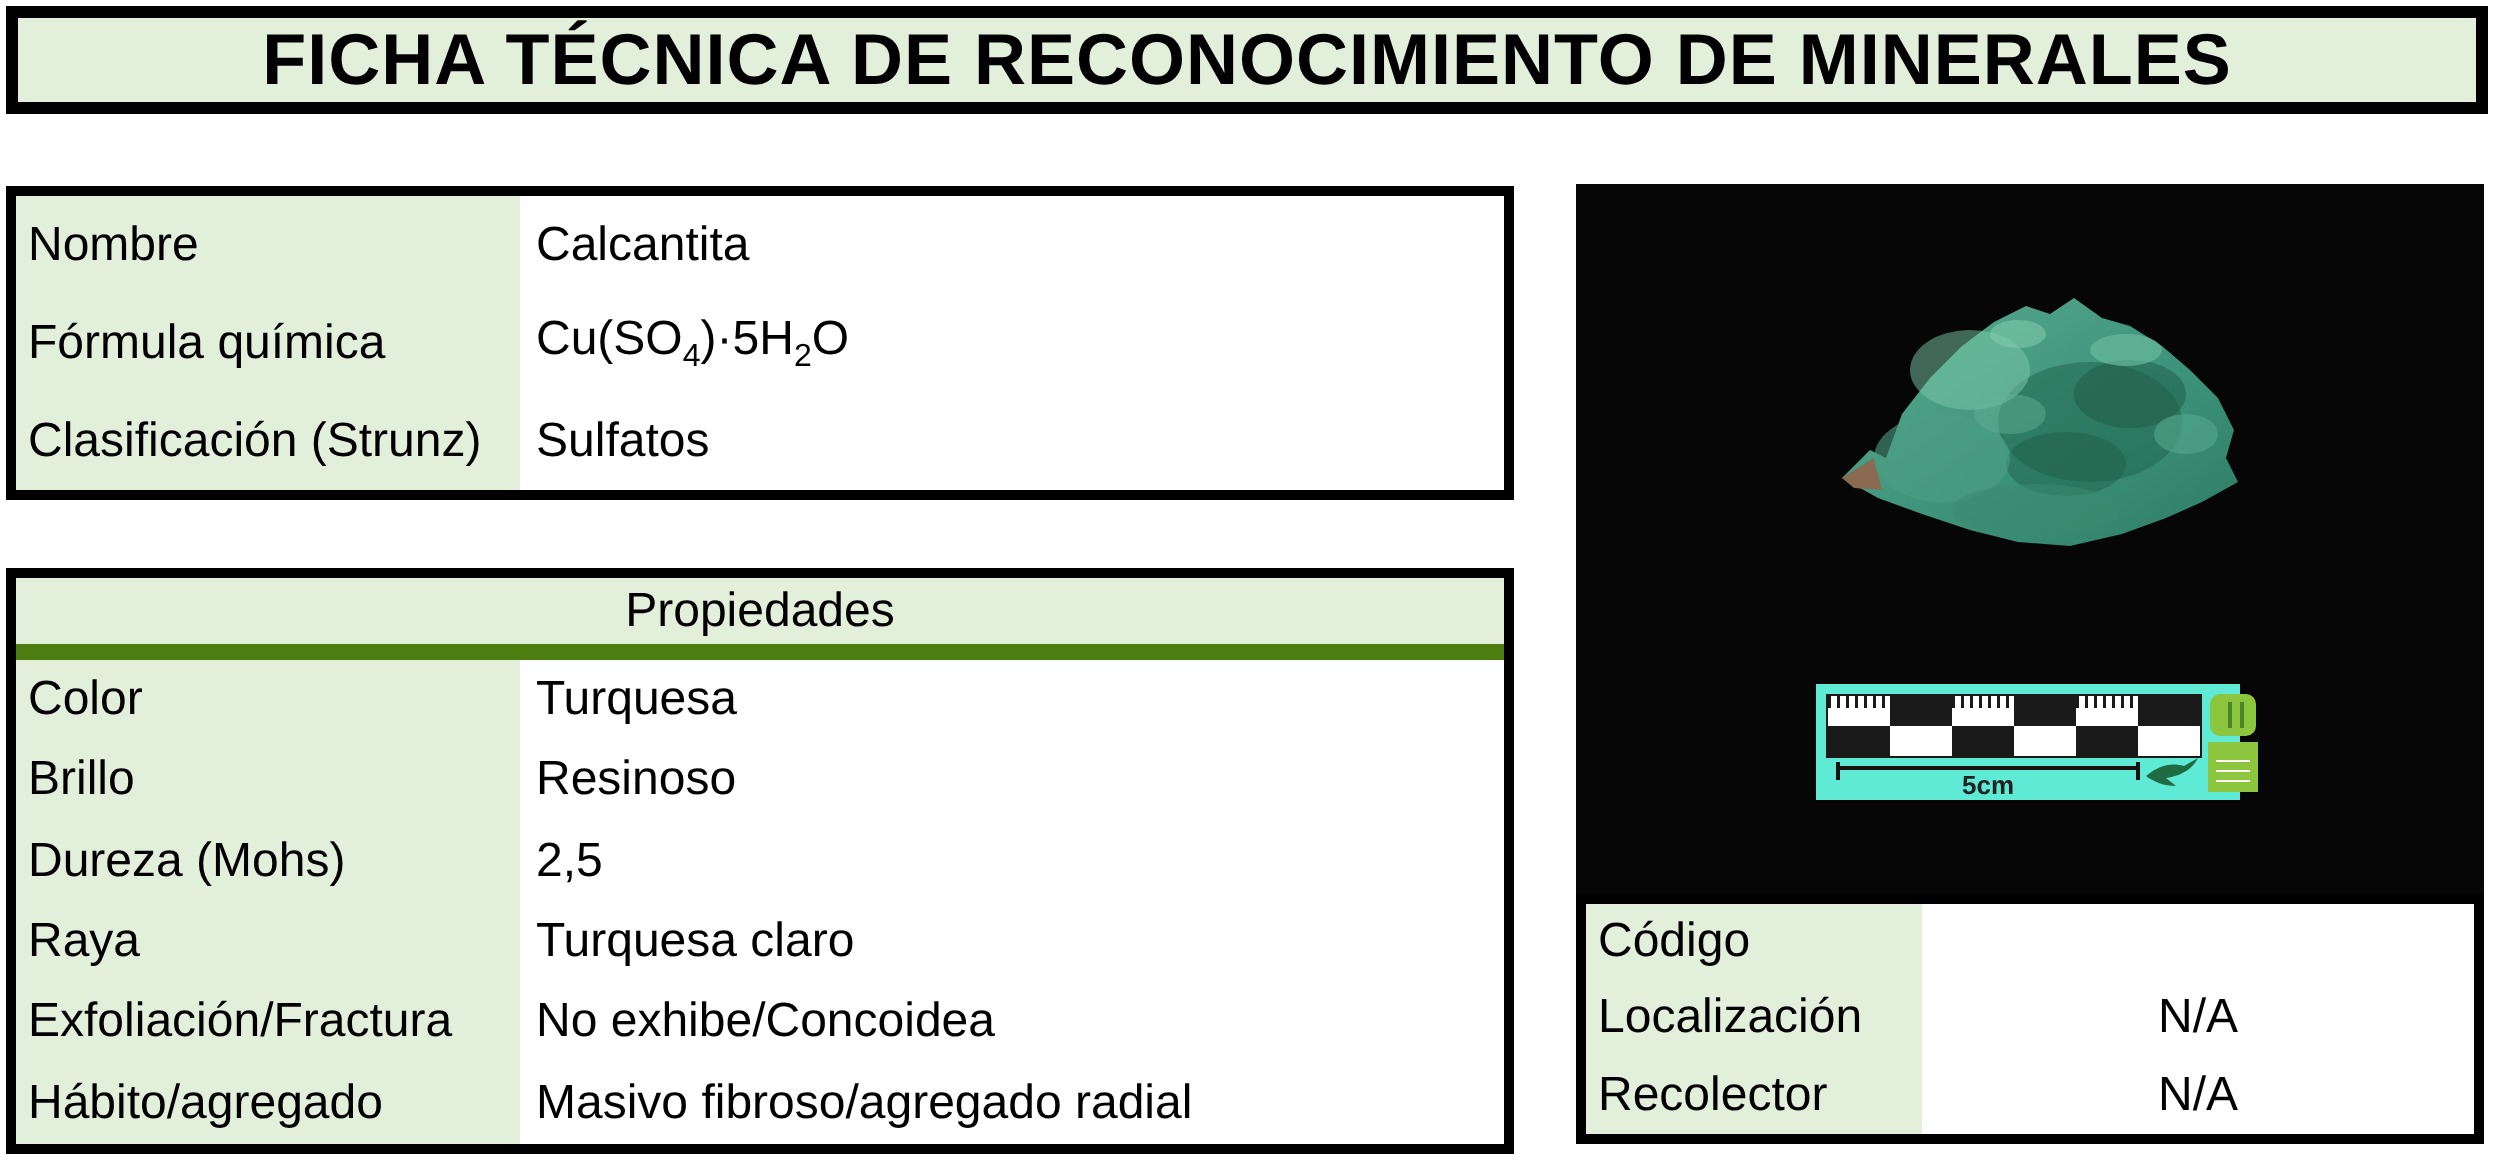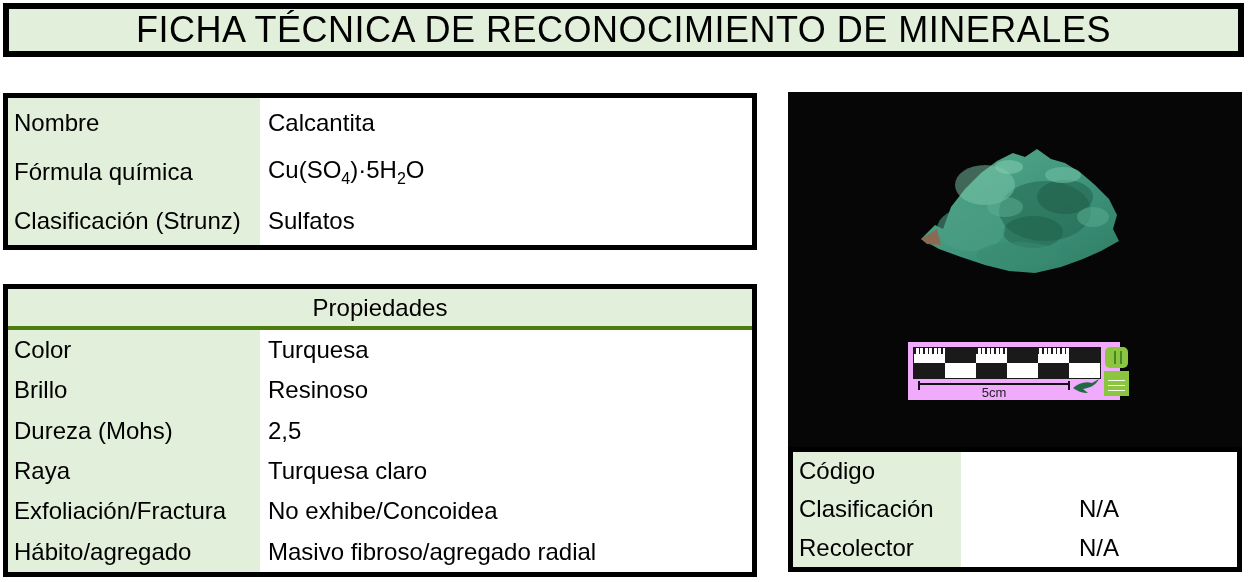--- a/index.html
+++ b/index.html
@@ -6,42 +6,42 @@
   html,body { width:1249px; height:582px; background:#fff;
               font-family:"Liberation Sans", sans-serif; color:#000; overflow:hidden; }
   .abs { position:absolute; }
 
   
   .title-bar{
     left:3px; top:3px; width:1241px; height:54px;
     background:#e2efda; border:6px solid #000;
     display:flex; align-items:center; justify-content:center;
   }
-  .title-bar span{ font-size:36px; font-weight:normal; letter-spacing:.5px; white-space:nowrap; }
+  .title-bar span{ font-size:36px; font-weight:bold; letter-spacing:.5px; white-space:nowrap; }
 
   
   .box{ border:5px solid #000; background:#fff; display:flex; flex-direction:column; }
   .trow{ flex:1; display:flex; align-items:center; font-size:24px; }
   .tlabel{ width:252px; height:100%; background:#e2efda; display:flex; align-items:center;
            padding-left:6px; white-space:nowrap; overflow:hidden; flex:none; }
   .tvalue{ flex:1; padding-left:8px; white-space:nowrap; overflow:hidden; }
 
   .ident{ left:3px; top:93px; width:754px; height:157px; }
   .props{ left:3px; top:284px; width:754px; height:293px; }
-  .props-header{ height:41px; flex:none; background:#e2efda; border-bottom:4px solid #4d7c0f;
+  .props-header{ height:41px; flex:none; background:#e2efda; border-bottom:8px solid #4d7c0f;
                  display:flex; align-items:center; justify-content:center; font-size:24px; }
 
   sub{ font-size:16px; }
 
   
   .photo{ left:788px; top:92px; width:454px; height:355px; background:#060606; overflow:hidden; }
   .rock{ left:125px; top:45px; }
 
   
-  .scale-card{ left:120px; top:250px; width:212px; height:58px; background:#f0abfc; }
+  .scale-card{ left:120px; top:250px; width:212px; height:58px; background:#5eead4;font-weight:bold; }
   .checker{ left:6px; top:6px; width:186px; height:30px; outline:1px solid #1a1a1a;
             display:flex; flex-wrap:wrap; }
   .sq{ width:31px; height:15px; }
   .sq.b{ background:#1a1a1a; }
   .sq.w{ background:#fff; }
   .sq.t{ background-image:repeating-linear-gradient(to right,#1a1a1a 0 1.5px,transparent 1.5px 4.5px);
          background-size:100% 6px; background-repeat:no-repeat; background-position:top; }
   .scale-line{ left:10px; top:41px; width:152px; height:0; border-top:2px solid #111; }
   .scale-line::before,.scale-line::after{ content:""; position:absolute; top:-4px; width:2px; height:9px; background:#111; }
   .scale-line::before{ left:0; } .scale-line::after{ right:0; }
@@ -159,20 +159,20 @@
     <div class="abs uis-logo-mark"></div>
     <div class="abs uis-logo-text"></div>
   </div>
 </div>
 
 <div class="abs box codebox">
   <div class="trow">
     <div class="tlabel">Código</div>
   </div>
   <div class="trow">
-    <div class="tlabel">Clasificación</div>
+    <div class="tlabel">Localización</div>
     <div class="tvalue na">N/A</div>
   </div>
   <div class="trow">
     <div class="tlabel">Recolector</div>
     <div class="tvalue na">N/A</div>
   </div>
 </div>
 
 </body></html>

